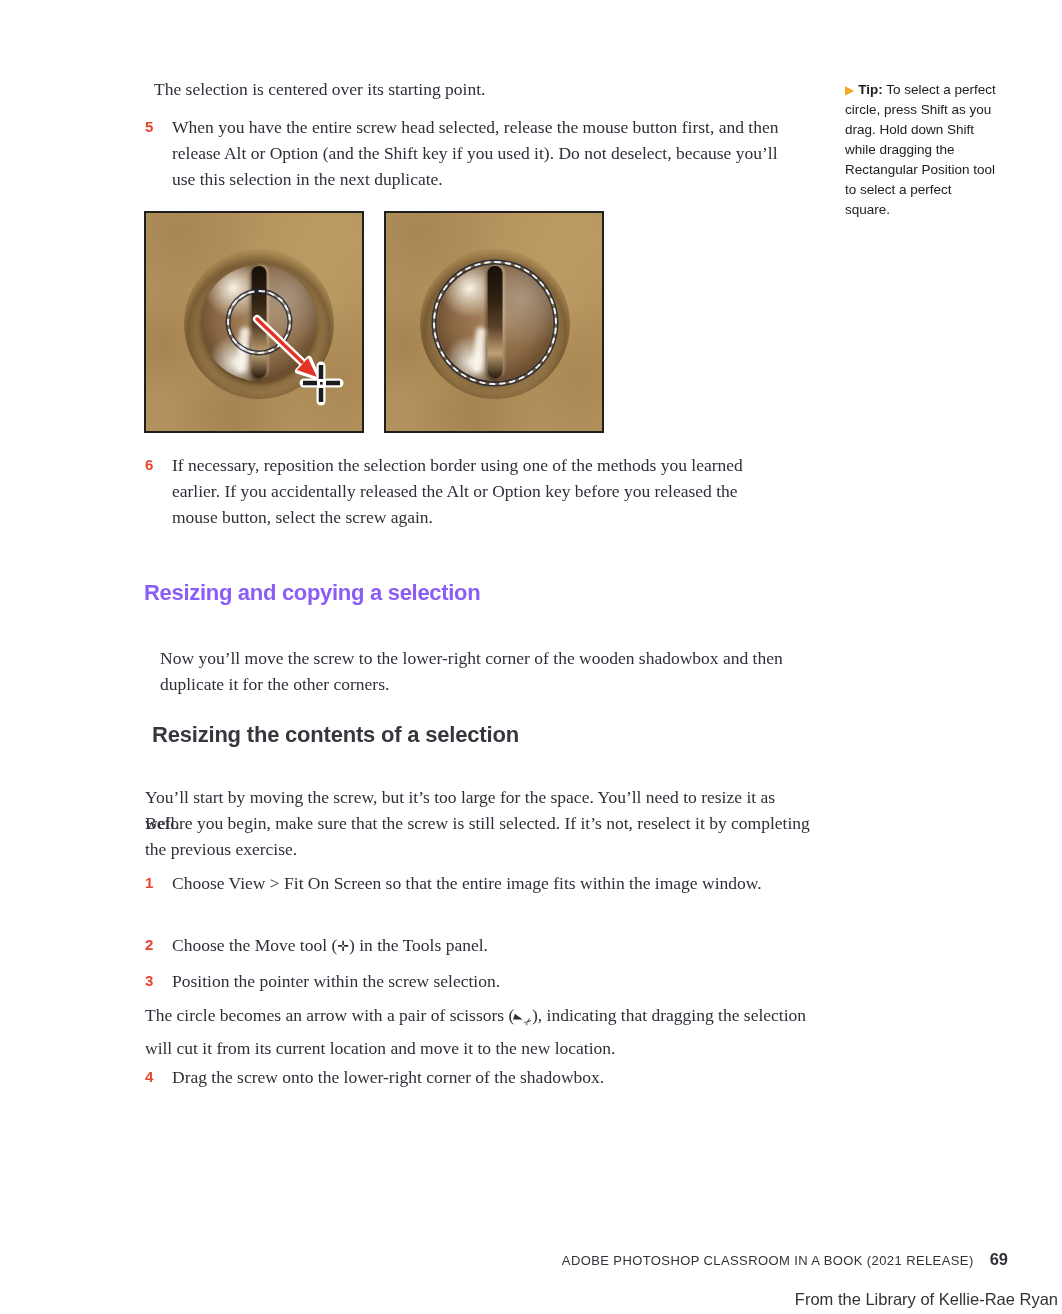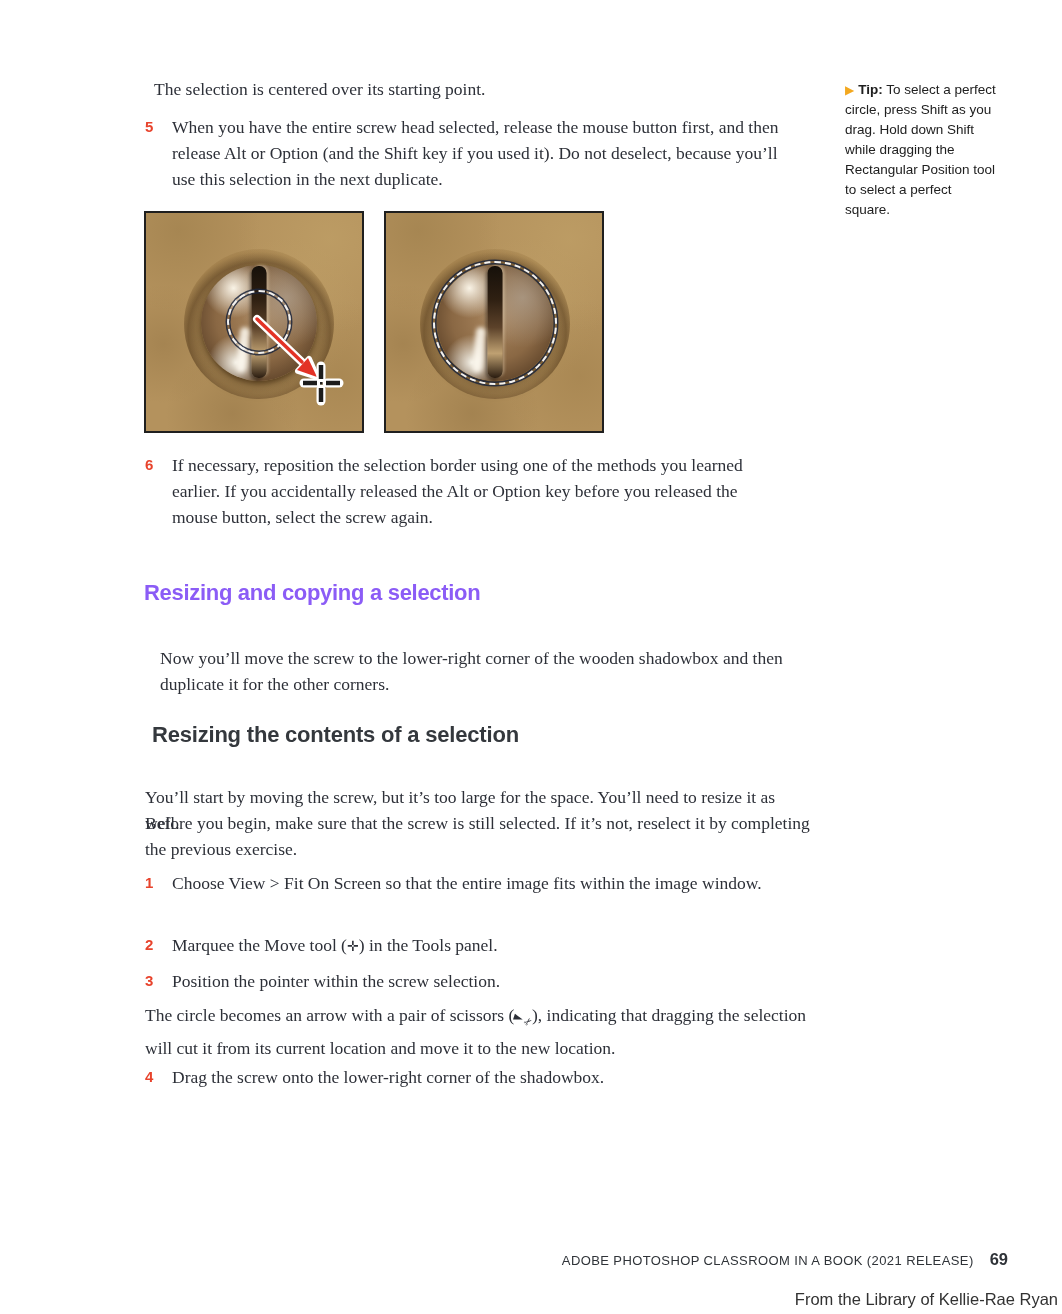--- a/index.html
+++ b/index.html
@@ -128,21 +128,21 @@
 
   <p class="abs body-text para" style="left:145px;top:810px;margin:0;">Before you begin, make sure that the screw is still selected. If it’s not, reselect it by completing the previous exercise.</p>
 
   <div class="abs step body-text" style="left:145px;top:870px;">
     <span class="num">1</span>
     <span class="txt">Choose View &gt; Fit On Screen so that the entire image fits within the image window.</span>
   </div>
 
   <div class="abs step body-text" style="left:145px;top:932px;">
     <span class="num">2</span>
-    <span class="txt"><span>Marquee the Move tool (</span><span class="inline-icon">✛</span><span>) in the Tools panel.</span></span>
+    <span class="txt"><span>Choose the Move tool (</span><span class="inline-icon">✛</span><span>) in the Tools panel.</span></span>
   </div>
 
   <div class="abs step body-text" style="left:145px;top:968px;">
     <span class="num">3</span>
     <span class="txt">Position the pointer within the screw selection.</span>
   </div>
 
   <p class="abs body-text para" style="left:145px;top:1002px;margin:0;"><span>The circle becomes an arrow with a pair of scissors (</span><span class="inline-icon ptr">►</span><span class="inline-icon sciss">✂</span><span>), indicating that dragging the selection will cut it from its current location and move it to the new location.</span></p>
 
   <div class="abs step body-text" style="left:145px;top:1064px;">

